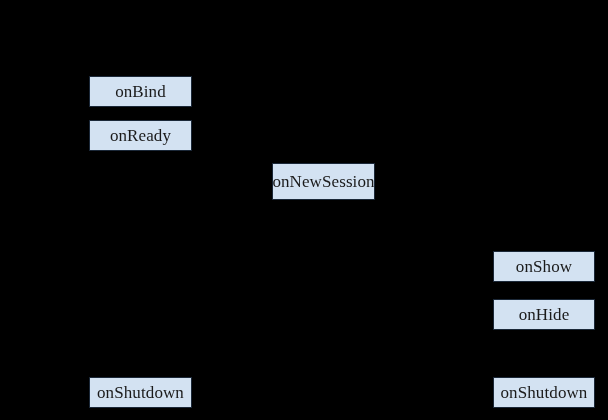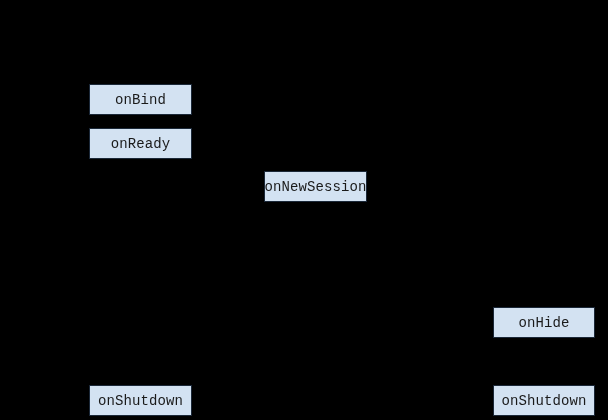--- a/index.html
+++ b/index.html
@@ -22,27 +22,26 @@
   }
   .node {
     position: absolute;
     box-sizing: border-box;
     background: #d3e2f2;
     border: 1px solid #1b2838;
     display: flex;
     align-items: center;
     justify-content: center;
     color: #1a1a1a;
-    font-size: 14px;
-    font-family: Liberation Mono, monospace;
+    font-size: 17px;
+    font-family: Liberation Serif, serif;
     line-height: 1;
     letter-spacing: 0.1px;
     white-space: nowrap;
     user-select: none;
-    margin-top: 8px;
   }
   .node-label {
     display: block;
     pointer-events: none;
   }
   .edge-layer {
     position: absolute;
     left: 0;
     top: 0;
     width: 608px;
@@ -69,25 +68,28 @@
   </svg>
 
   <div class="node" style="left: 89px; top: 76px; width: 103px; height: 31px; background: rgb(211, 226, 242); border-color: rgb(27, 40, 56); color: rgb(26, 26, 26);">
     <span class="node-label">onBind</span>
   </div>
 
   <div class="node" style="left: 89px; top: 120px; width: 103px; height: 31px; background: rgb(211, 226, 242); border-color: rgb(27, 40, 56); color: rgb(26, 26, 26);">
     <span class="node-label">onReady</span>
   </div>
 
-  <div class="node" style="left: 264px; top: 163px; width: 103px; height: 31px; background: rgb(211, 226, 242); border-color: rgb(27, 40, 56); color: rgb(26, 26, 26);">
+  <div class="node" style="left: 272px; top: 163px; width: 103px; height: 37px; background: rgb(211, 226, 242); border-color: rgb(27, 40, 56); color: rgb(26, 26, 26);">
     <span class="node-label">onNewSession</span>
   </div>
 
 
+  <div class="node" style="left: 493px; top: 251px; width: 102px; height: 31px; background: rgb(211, 226, 242); border-color: rgb(27, 40, 56); color: rgb(26, 26, 26);">
+    <span class="node-label">onShow</span>
+  </div>
 
   <div class="node" style="left: 89px; top: 377px; width: 103px; height: 31px; background: rgb(211, 226, 242); border-color: rgb(27, 40, 56); color: rgb(26, 26, 26);">
     <span class="node-label">onShutdown</span>
   </div>
 
   <div class="node" style="left: 493px; top: 299px; width: 102px; height: 31px; background: rgb(211, 226, 242); border-color: rgb(27, 40, 56); color: rgb(26, 26, 26);">
     <span class="node-label">onHide</span>
   </div>
 
   <div class="node" style="left: 493px; top: 377px; width: 102px; height: 31px; background: rgb(211, 226, 242); border-color: rgb(27, 40, 56); color: rgb(26, 26, 26);">

